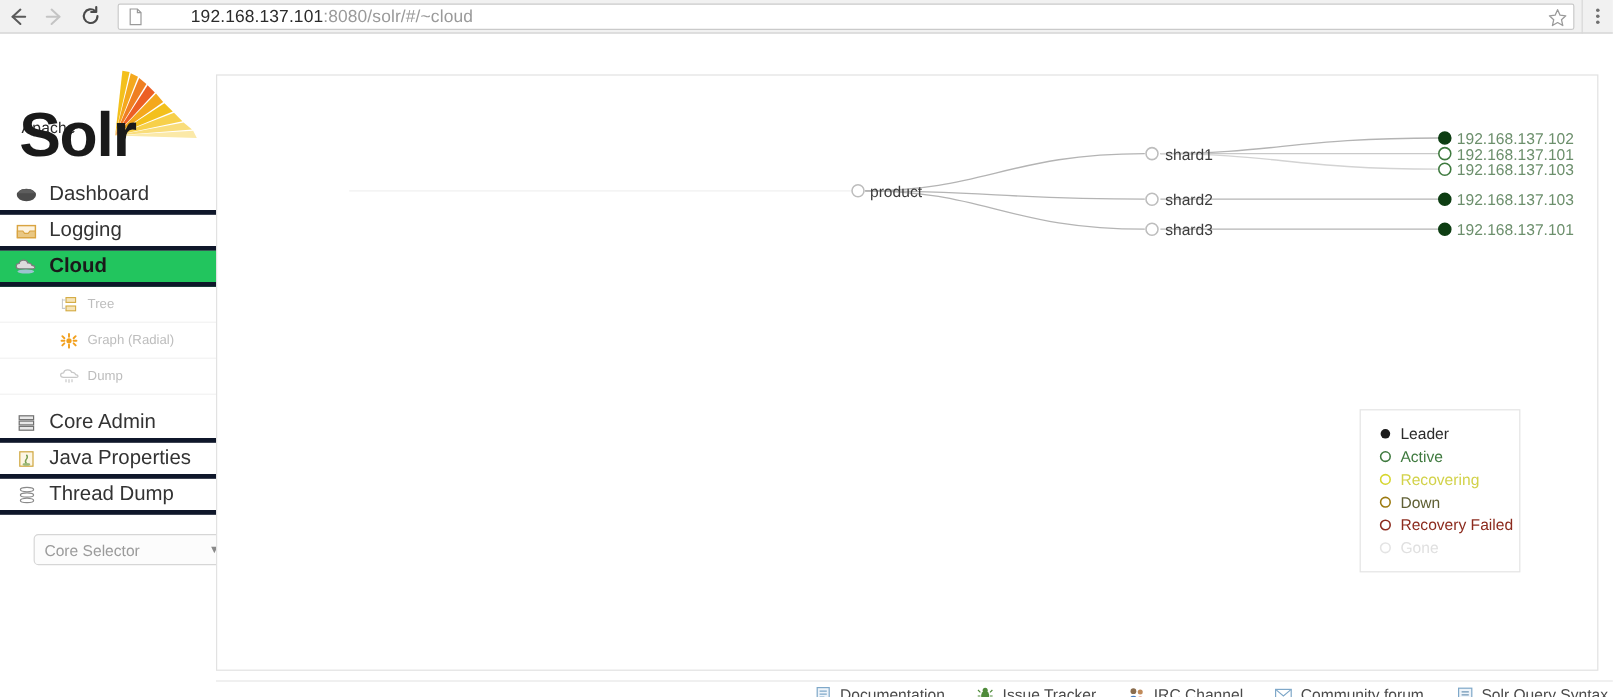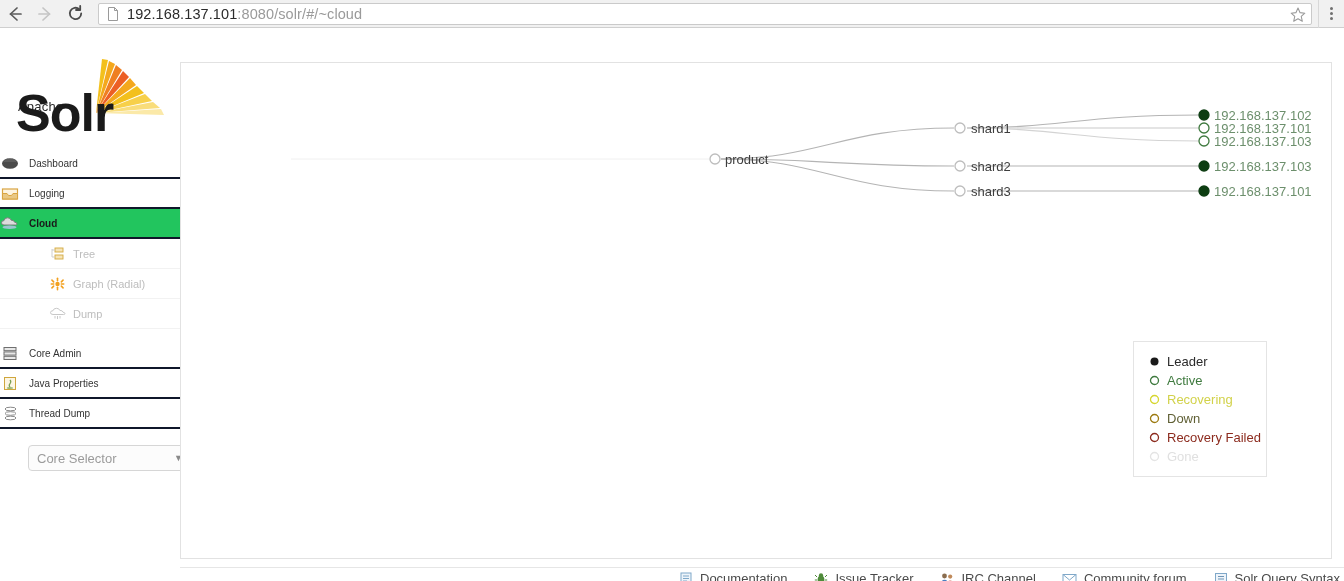--- a/index.html
+++ b/index.html
@@ -29,20 +29,21 @@
   .url-wrap {
     flex: 1;
     margin: 0 6px 0 8px;
     height: 22px;
     background: #ffffff;
     border: 1px solid #cacaca;
     border-radius: 2px;
     display: flex; align-items: center;
     padding: 0 4px;
     position: relative;
+    gap: 32px;
   }
   .page-icon { width: 16px; height: 16px; margin: 0 6px 0 2px; flex: 0 0 auto; }
   .url-text {
     font-size: 14.5px;
     color: #2b2b2b;
     letter-spacing: 0.1px;
     white-space: nowrap;
   }
   .url-text .dim { color: #9a9a9a; }
   .star-btn {
@@ -86,23 +87,23 @@
     position: absolute; left: 0px; top: 30px;
     font-size: 52px; font-weight: bold; color: #1a1a1a;
     letter-spacing: -1px; line-height: 1;
   }
   .logo-fan { position: absolute; left: 78px; top: 0px; }
 
   .nav { margin-top: 22px; }
   .nav-item {
     display: flex; align-items: center;
     height: 30px;
-    padding-left: 0;
-    border-bottom: 2px solid #0f172a;
-    font-size: 10px;
+    padding-left: 12px;
+    border-bottom: 4px solid #0f172a;
+    font-size: 17px;
     color: #333333;
     cursor: pointer;
   }
   .nav-item .ico { width: 20px; height: 18px; margin-right: 9px; flex: 0 0 auto;
                    display: flex; align-items: center; justify-content: center; }
   .nav-item.active { background: #22c55e; font-weight: bold; color: #1a1a1a; }
   .sub-item {
     display: flex; align-items: center;
     height: 30px;
     padding-left: 48px;

